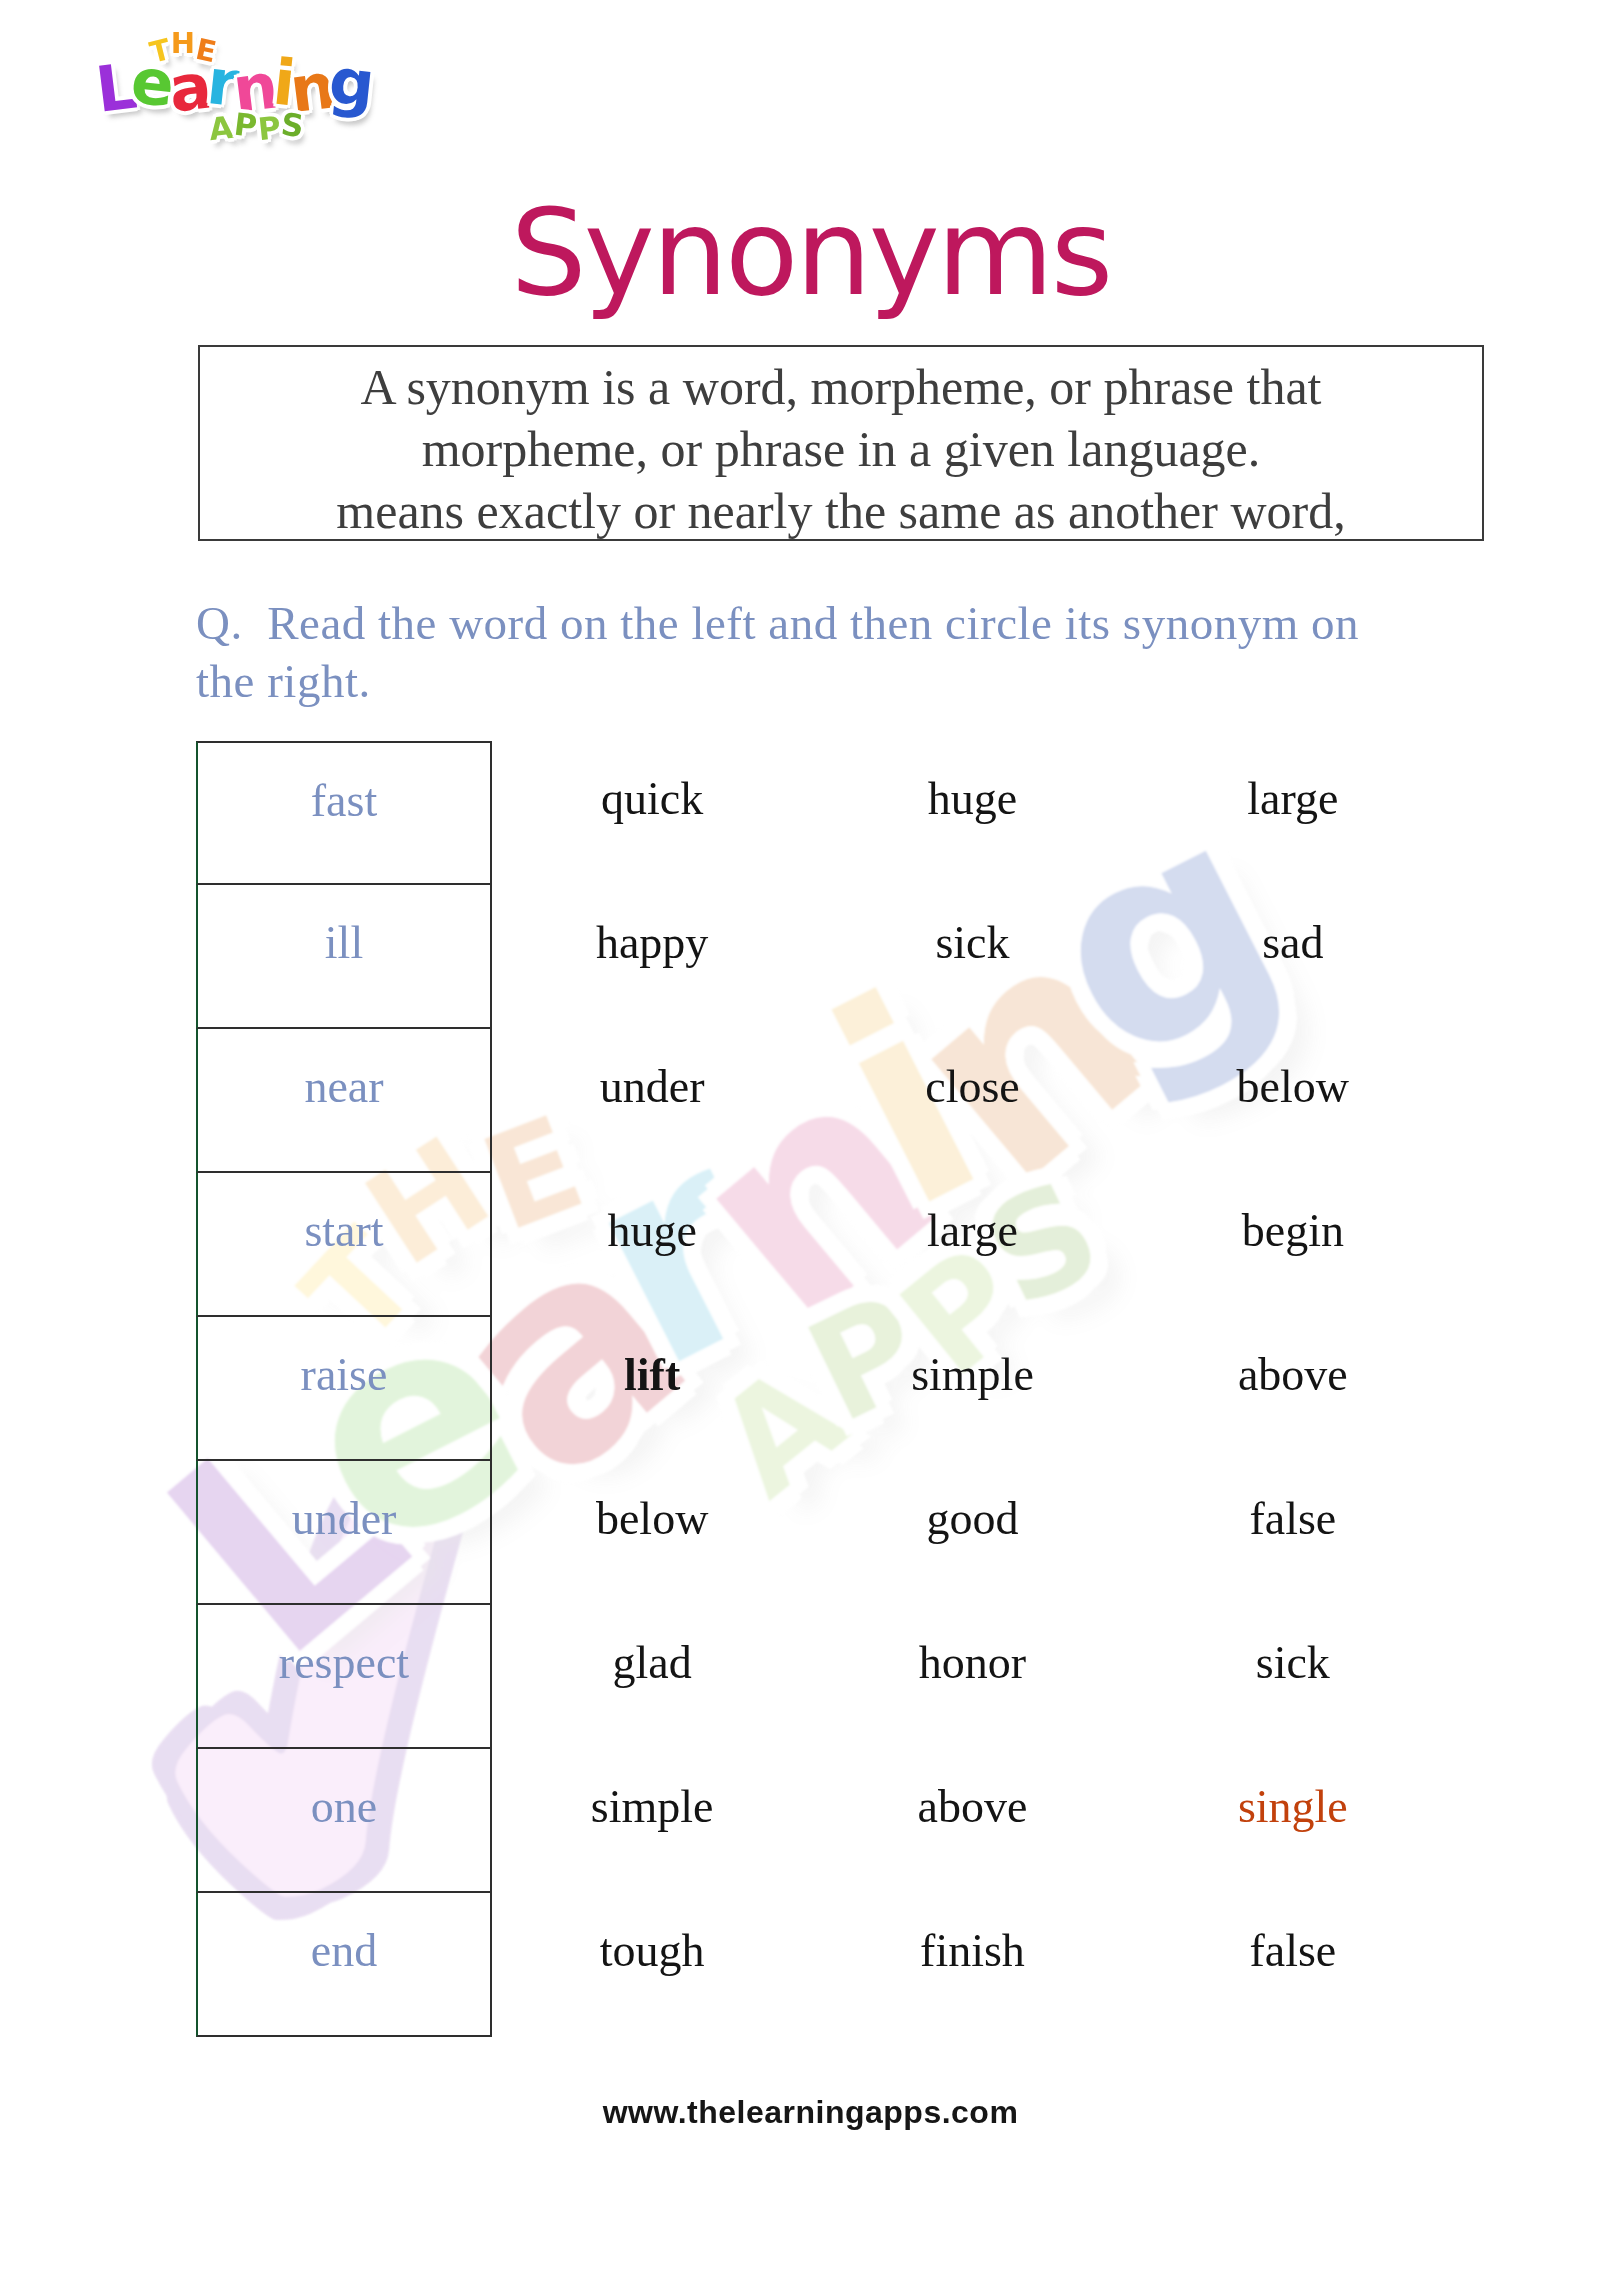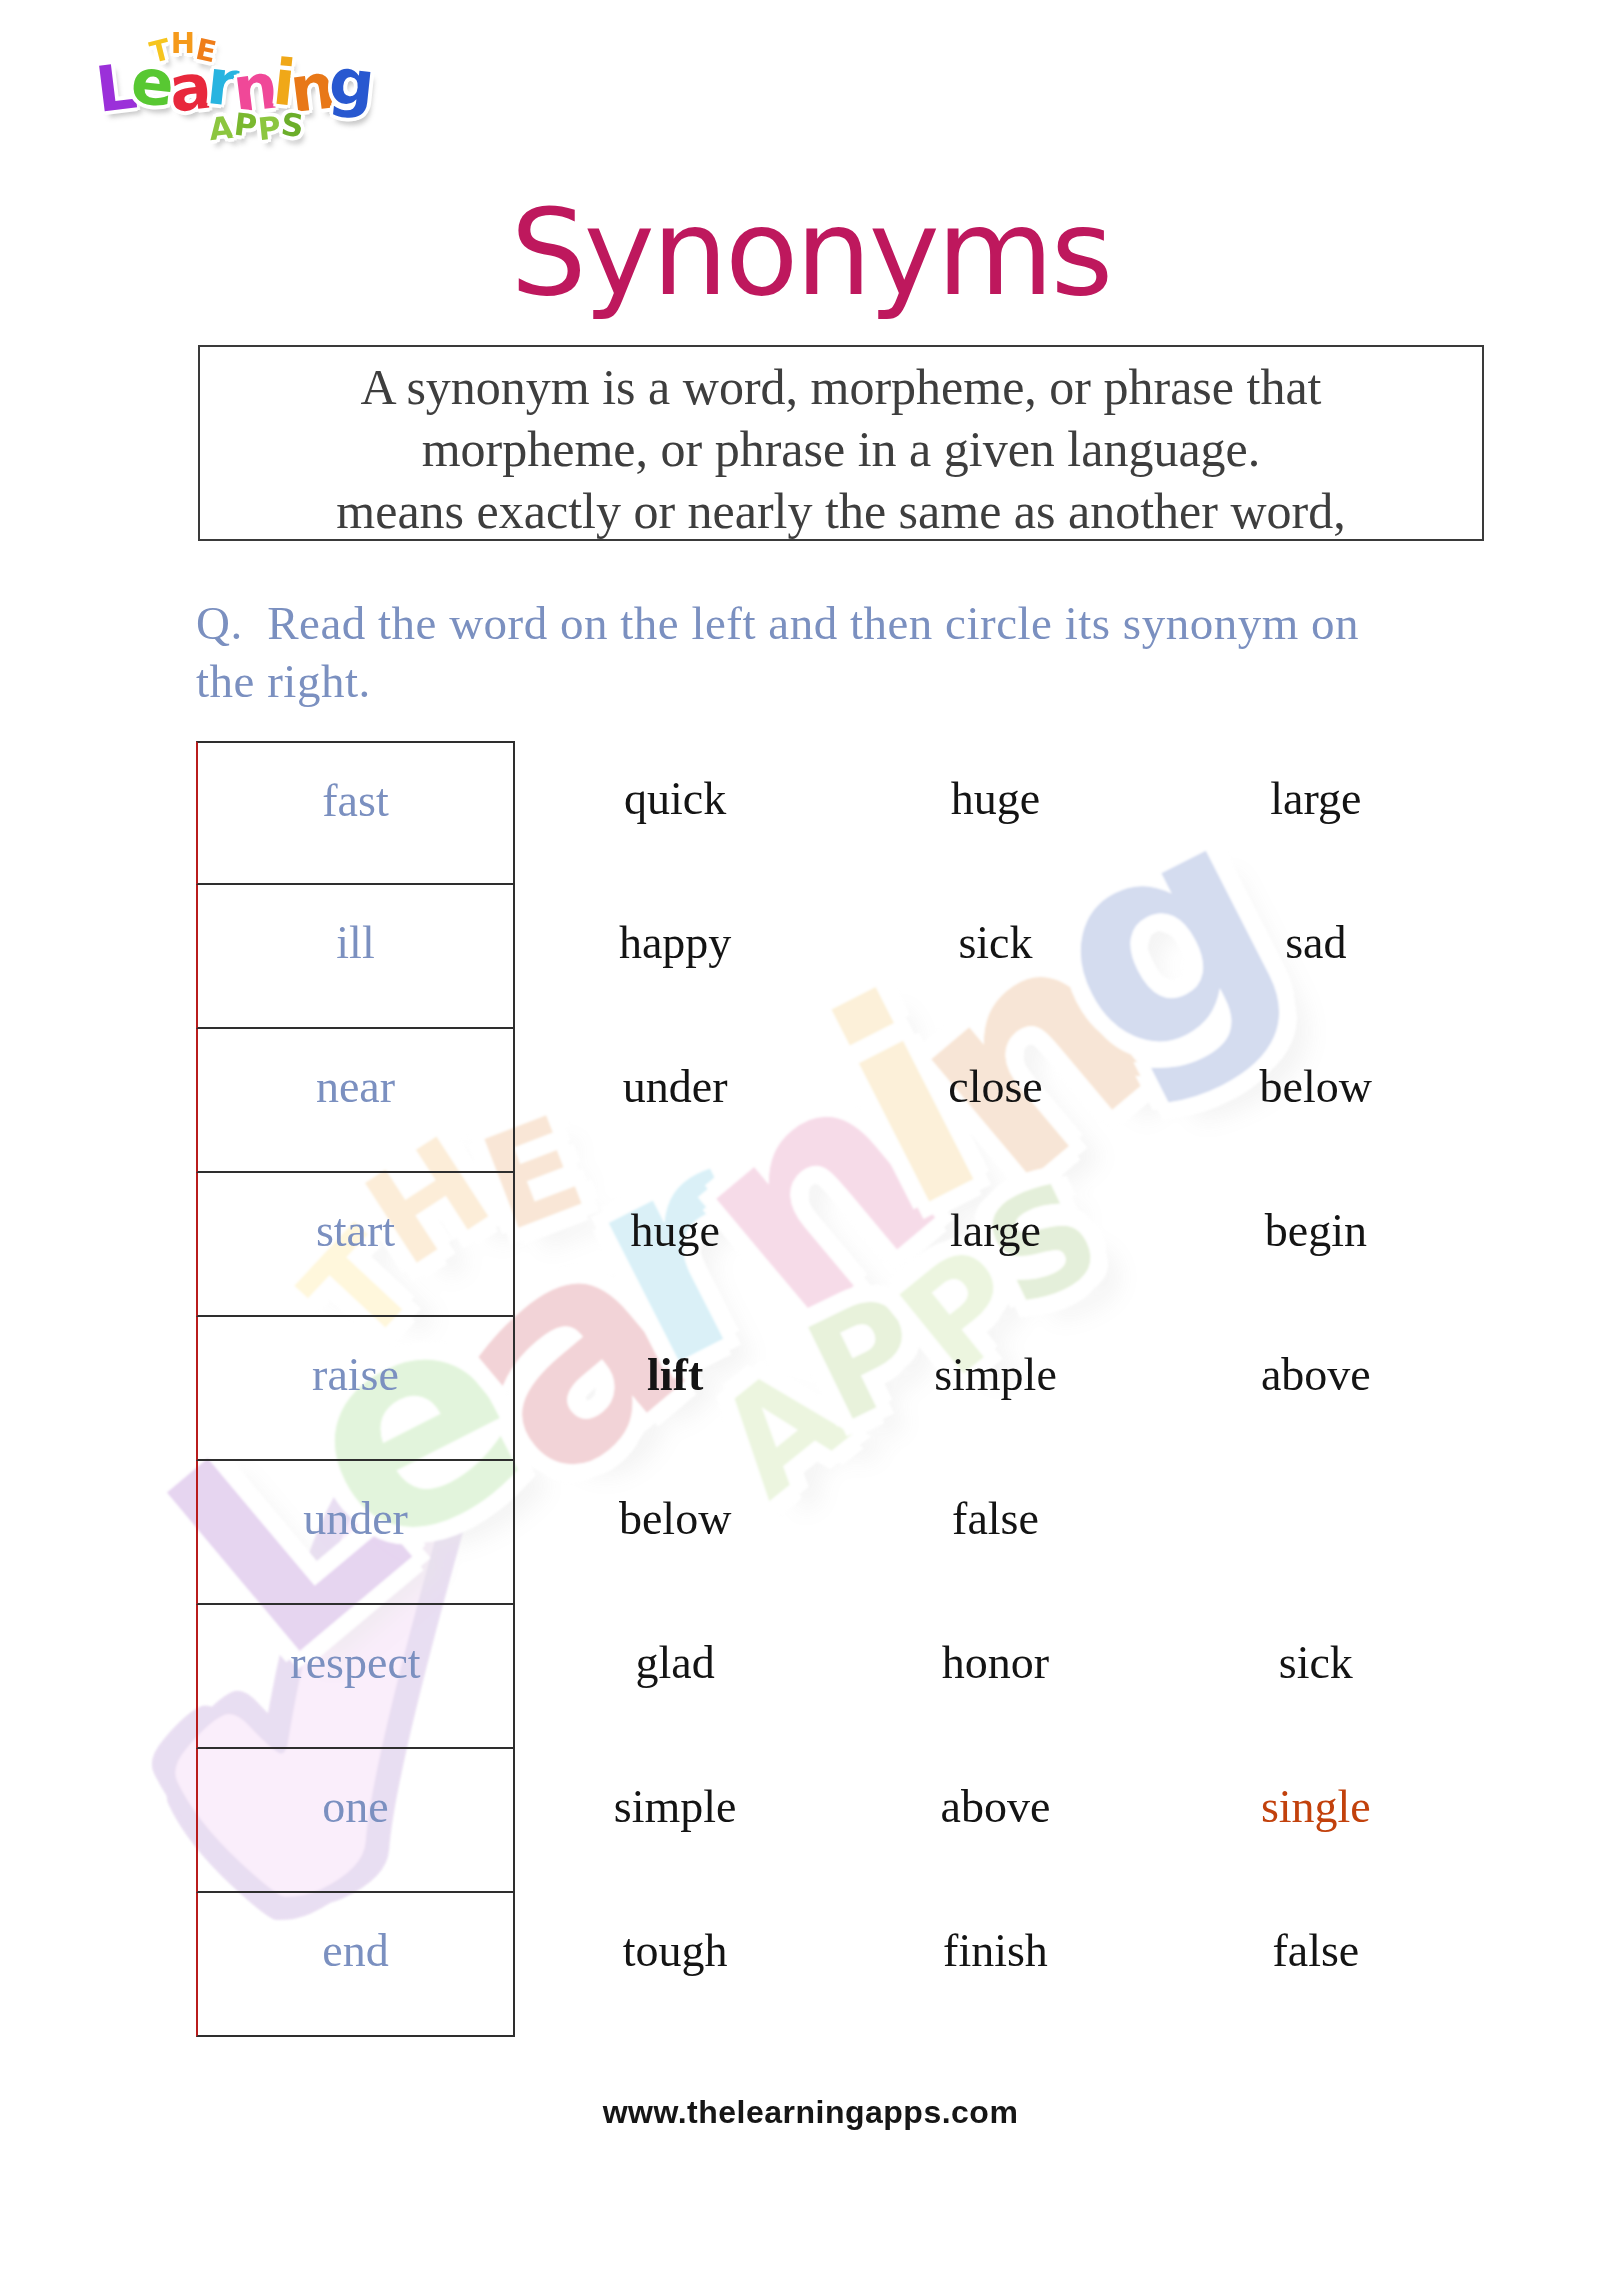--- a/index.html
+++ b/index.html
@@ -77,22 +77,22 @@
   .question {
     position:absolute; left:196px; top:594px; width:1284px; z-index:1;
     font-size:47px; line-height:58px; letter-spacing:0.5px;
   }
   .q-line { }
 
   
   .worksheet-table { position:absolute; left:196px; top:741px; z-index:1; }
   .t-row { display:flex; height:144px; }
   .t-cell {
-    width:319px; box-sizing:border-box;
-    border-left:2px solid #b91c1c; border-right:2px solid #2e2e2e; border-bottom:2px solid #2e2e2e;
+    width:296px; box-sizing:border-box;
+    border-left:2px solid #14532d; border-right:2px solid #2e2e2e; border-bottom:2px solid #2e2e2e;
     text-align:center; padding-top:31px;
   }
   .t-row:first-child .t-cell { border-top:2px solid #2e2e2e; }
   .t-cell span { font-size:46px; }
   .t-opts { width:961px; display:flex; padding-top:31px; }
   .opt { width:33.333%; text-align:center; font-size:46px; color:#141414; cursor:pointer; }
 
   
   .footer {
     position:absolute; left:0; top:2094px; width:100%; z-index:1;
@@ -180,20 +180,21 @@
         <span class="opt" style="color: rgb(20, 20, 20); font-weight: bold;">lift</span>
         <span class="opt" style="color: rgb(20, 20, 20);">simple</span>
         <span class="opt" style="color: rgb(20, 20, 20);">above</span>
       </div>
     </div>
 
     <div class="t-row">
       <div class="t-cell"><span style="color: rgb(123, 144, 192);">under</span></div>
       <div class="t-opts">
         <span class="opt" style="color: rgb(20, 20, 20);">below</span>
+        <span class="opt" style="color: rgb(20, 20, 20);">good</span>
         <span class="opt" style="color: rgb(20, 20, 20);">false</span>
       </div>
     </div>
 
     <div class="t-row">
       <div class="t-cell"><span style="color: rgb(123, 144, 192); margin-top: 19px;">respect</span></div>
       <div class="t-opts">
         <span class="opt" style="color: rgb(20, 20, 20);">glad</span>
         <span class="opt" style="color: rgb(20, 20, 20);">honor</span>
         <span class="opt" style="color: rgb(20, 20, 20);">sick</span>

